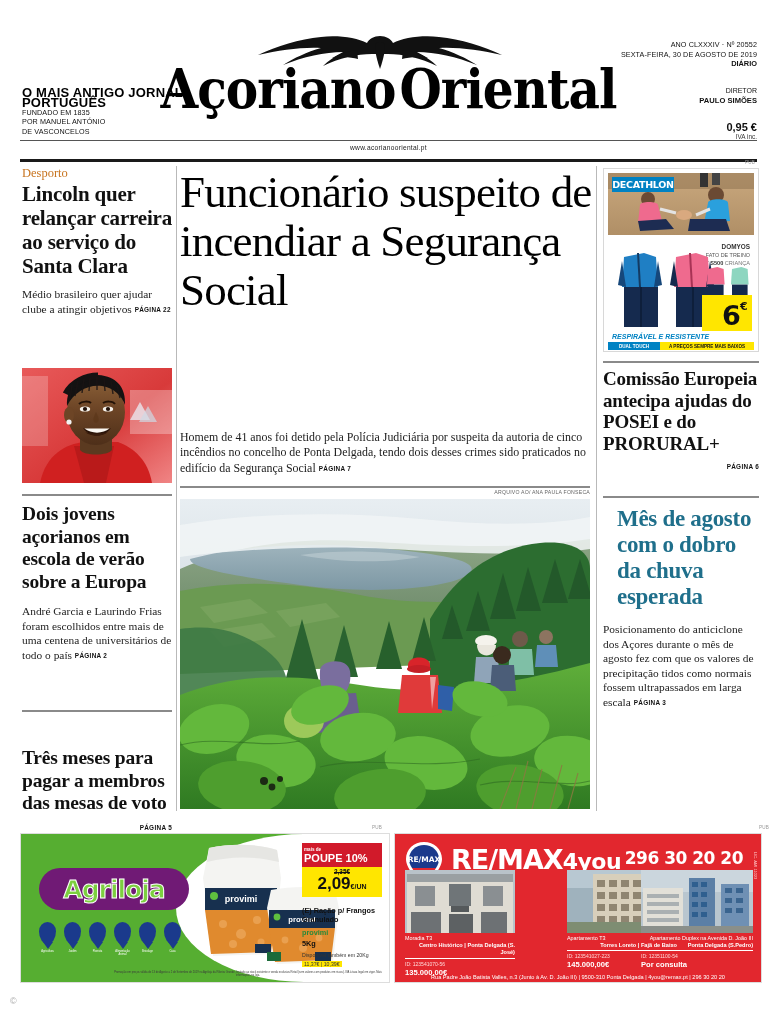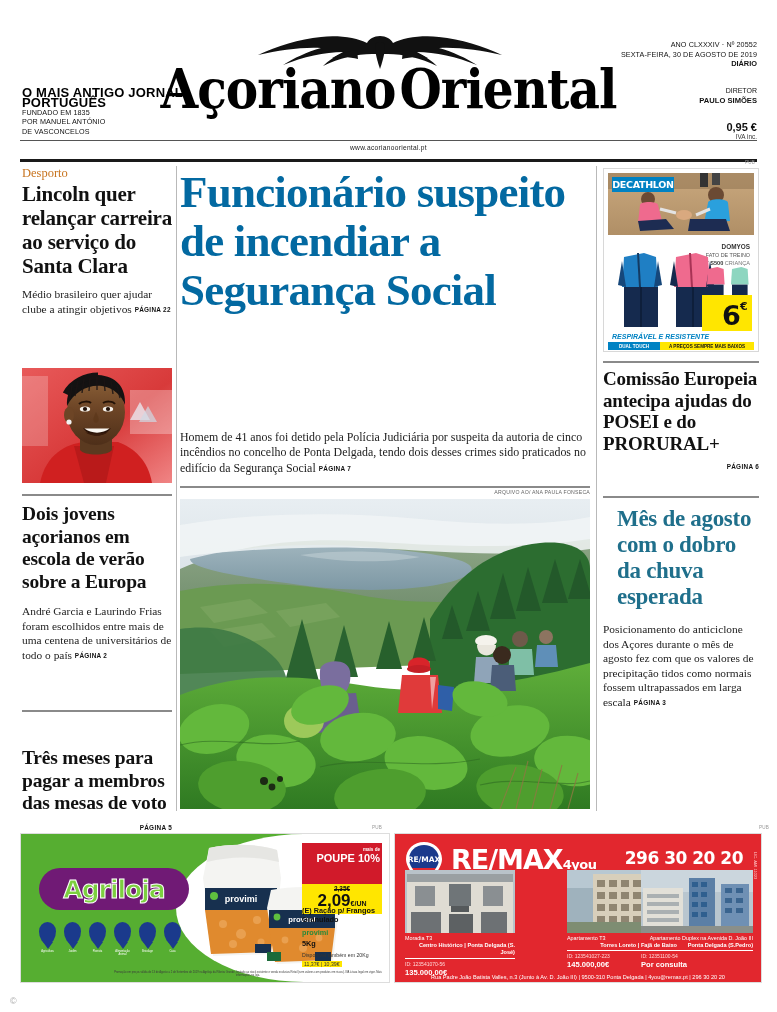--- a/index.html
+++ b/index.html
@@ -40,22 +40,22 @@
   .deck{font-family:"Liberation Serif",serif;font-size:11.4px;line-height:14.6px;color:#222;margin-top:9px;}
   .pagina{font-family:"Liberation Sans",sans-serif;font-size:6.4px;font-weight:bold;letter-spacing:.3px;color:#111;vertical-align:1px;}
 
   .photo-lincoln{position:absolute;left:22px;top:368px;width:150px;height:115px;overflow:hidden;}
   .hrule{position:absolute;height:1.6px;background:#8a8a8a;}
 
   .hl-dois{font-family:"Liberation Serif",serif;font-weight:bold;font-size:19.5px;line-height:22.5px;color:#111;letter-spacing:-.2px;}
   .hl-tres{font-family:"Liberation Serif",serif;font-weight:bold;font-size:19.5px;line-height:22.5px;color:#111;letter-spacing:-.2px;margin-top:28px;}
 
   
-  .hl-main{position:absolute;left:180px;top:168px;width:412px;font-family:"Liberation Serif",serif;font-weight:bold;
-    font-size:45px;line-height:49px;color:#0369a1;letter-spacing:-.8px;}
+  .hl-main{position:absolute;left:180px;top:168px;width:412px;font-family:"Liberation Serif",serif;font-weight:normal;
+    font-size:45px;line-height:49px;color:#000000;letter-spacing:-.8px;}
   .lede{position:absolute;left:180px;top:430px;width:408px;font-family:"Liberation Serif",serif;font-size:11.9px;line-height:15.4px;color:#1b1b1b;}
   .credit{position:absolute;left:180px;top:489px;width:410px;text-align:right;font-family:"Liberation Sans",sans-serif;font-size:5.2px;color:#666;letter-spacing:.2px;}
   .photo-main{position:absolute;left:180px;top:499px;width:410px;height:310px;overflow:hidden;}
 
   
   .ad-decathlon{position:absolute;left:603px;top:168px;width:154px;height:182px;overflow:hidden;border:1px solid #d8d8d8;background:#fff;}
   .col-right{position:absolute;left:603px;top:364px;width:156px;}
   .hl-com{font-family:"Liberation Serif",serif;font-weight:bold;font-size:19px;line-height:21.5px;color:#111;letter-spacing:-.2px;}
   .hl-mes{font-family:"Liberation Serif",serif;font-weight:bold;font-size:23px;line-height:26px;color:#1f6f8b;letter-spacing:-.3px;margin-left:14px;}
   .body-right{font-family:"Liberation Serif",serif;font-size:11.4px;line-height:14.6px;color:#222;}
@@ -73,37 +73,37 @@
   .agri-logo span{font-family:"DejaVu Sans",sans-serif;font-weight:bold;font-size:25px;color:#7ccf3f;letter-spacing:-1px;
      -webkit-text-stroke:1px #fff;}
   .agri-icons{position:absolute;left:18px;top:88px;display:flex;gap:8px;}
   .agri-pin{width:17px;height:22px;background:#1b3a8c;border-radius:50% 50% 50% 50%/ 42% 42% 58% 58%;position:relative;}
   .agri-pin:after{content:"";position:absolute;left:50%;bottom:-5px;transform:translateX(-50%);
      border-left:5px solid transparent;border-right:5px solid transparent;border-top:7px solid #1b3a8c;}
   .agri-iconlbl{position:absolute;left:18px;top:116px;width:160px;display:flex;gap:8px;}
   .agri-iconlbl div{width:17px;font-family:"Liberation Sans",sans-serif;font-size:2.6px;color:#fff;text-align:center;line-height:3.4px;}
   .poupe{position:absolute;right:7px;top:9px;width:80px;}
   .poupe .red{background:#d11a2a;color:#fff;font-family:"Liberation Sans",sans-serif;font-weight:bold;font-size:11px;
-     text-align:right;padding:4px 2px 20px;}
+     text-align:left;padding:4px 2px 3px;}
   .poupe .maisde{font-size:4.6px;display:block;font-weight:bold;}
   .poupe .yellow{background:#ffe600;color:#111;font-family:"Liberation Sans",sans-serif;font-weight:bold;text-align:center;padding:1px 2px 4px;}
   .poupe .old{font-size:6.4px;text-decoration:line-through;display:block;}
   .poupe .new{font-size:17px;line-height:17px;}
   .poupe .un{font-size:7px;}
   .agri-prod{position:absolute;right:7px;top:72px;width:80px;font-family:"Liberation Sans",sans-serif;font-size:7.3px;
      font-weight:bold;color:#111;line-height:9.4px;}
   .agri-sub{font-size:5.2px;font-weight:normal;color:#333;line-height:6.4px;margin-top:3px;}
   .agri-legal{position:absolute;left:92px;right:6px;bottom:4px;font-family:"Liberation Sans",sans-serif;font-size:2.7px;
      color:#3b3b3b;line-height:3.6px;text-align:center;}
 
   
   .rm-bg{position:absolute;inset:0;background:#e2272e;}
   .rm-balloon{position:absolute;left:8px;top:6px;width:42px;height:48px;}
   .rm-title{position:absolute;left:56px;top:10px;font-family:"DejaVu Sans",sans-serif;font-weight:bold;font-size:27px;color:#fff;letter-spacing:-1px;}
-  .rm-4you{font-family:"DejaVu Sans",sans-serif;font-weight:bold;font-size:13px;color:#fff;letter-spacing:-.5px;}
+  .rm-4you{font-family:"DejaVu Sans",sans-serif;font-weight:bold;font-size:22px;color:#fff;letter-spacing:-.5px;}
   .rm-phone{position:absolute;right:18px;top:14px;font-family:"DejaVu Sans",sans-serif;font-weight:bold;font-size:17px;color:#fff;letter-spacing:-.5px;}
   .rm-card{position:absolute;top:36px;width:110px;}
   .rm-img{width:110px;height:63px;overflow:hidden;background:#9aa;}
   .rm-t1{font-family:"Liberation Sans",sans-serif;font-size:5.4px;color:#fff;line-height:7px;margin-top:2px;}
   .rm-t2{font-family:"Liberation Sans",sans-serif;font-size:5.6px;font-weight:bold;color:#fff;line-height:7.4px;text-align:right;border-bottom:1px solid #fff;padding-bottom:1px;}
   .rm-id{font-family:"Liberation Sans",sans-serif;font-size:5px;color:#ffd9d9;line-height:7px;margin-top:2px;}
   .rm-price{font-family:"Liberation Sans",sans-serif;font-size:7.6px;font-weight:bold;color:#fff;line-height:9px;}
   .rm-foot{position:absolute;left:0;right:0;bottom:2px;text-align:center;font-family:"Liberation Sans",sans-serif;font-size:5.6px;color:#fff;}
 
   .copy{position:absolute;left:10px;bottom:6px;font-family:"Liberation Sans",sans-serif;font-size:9px;color:#aaa;}

